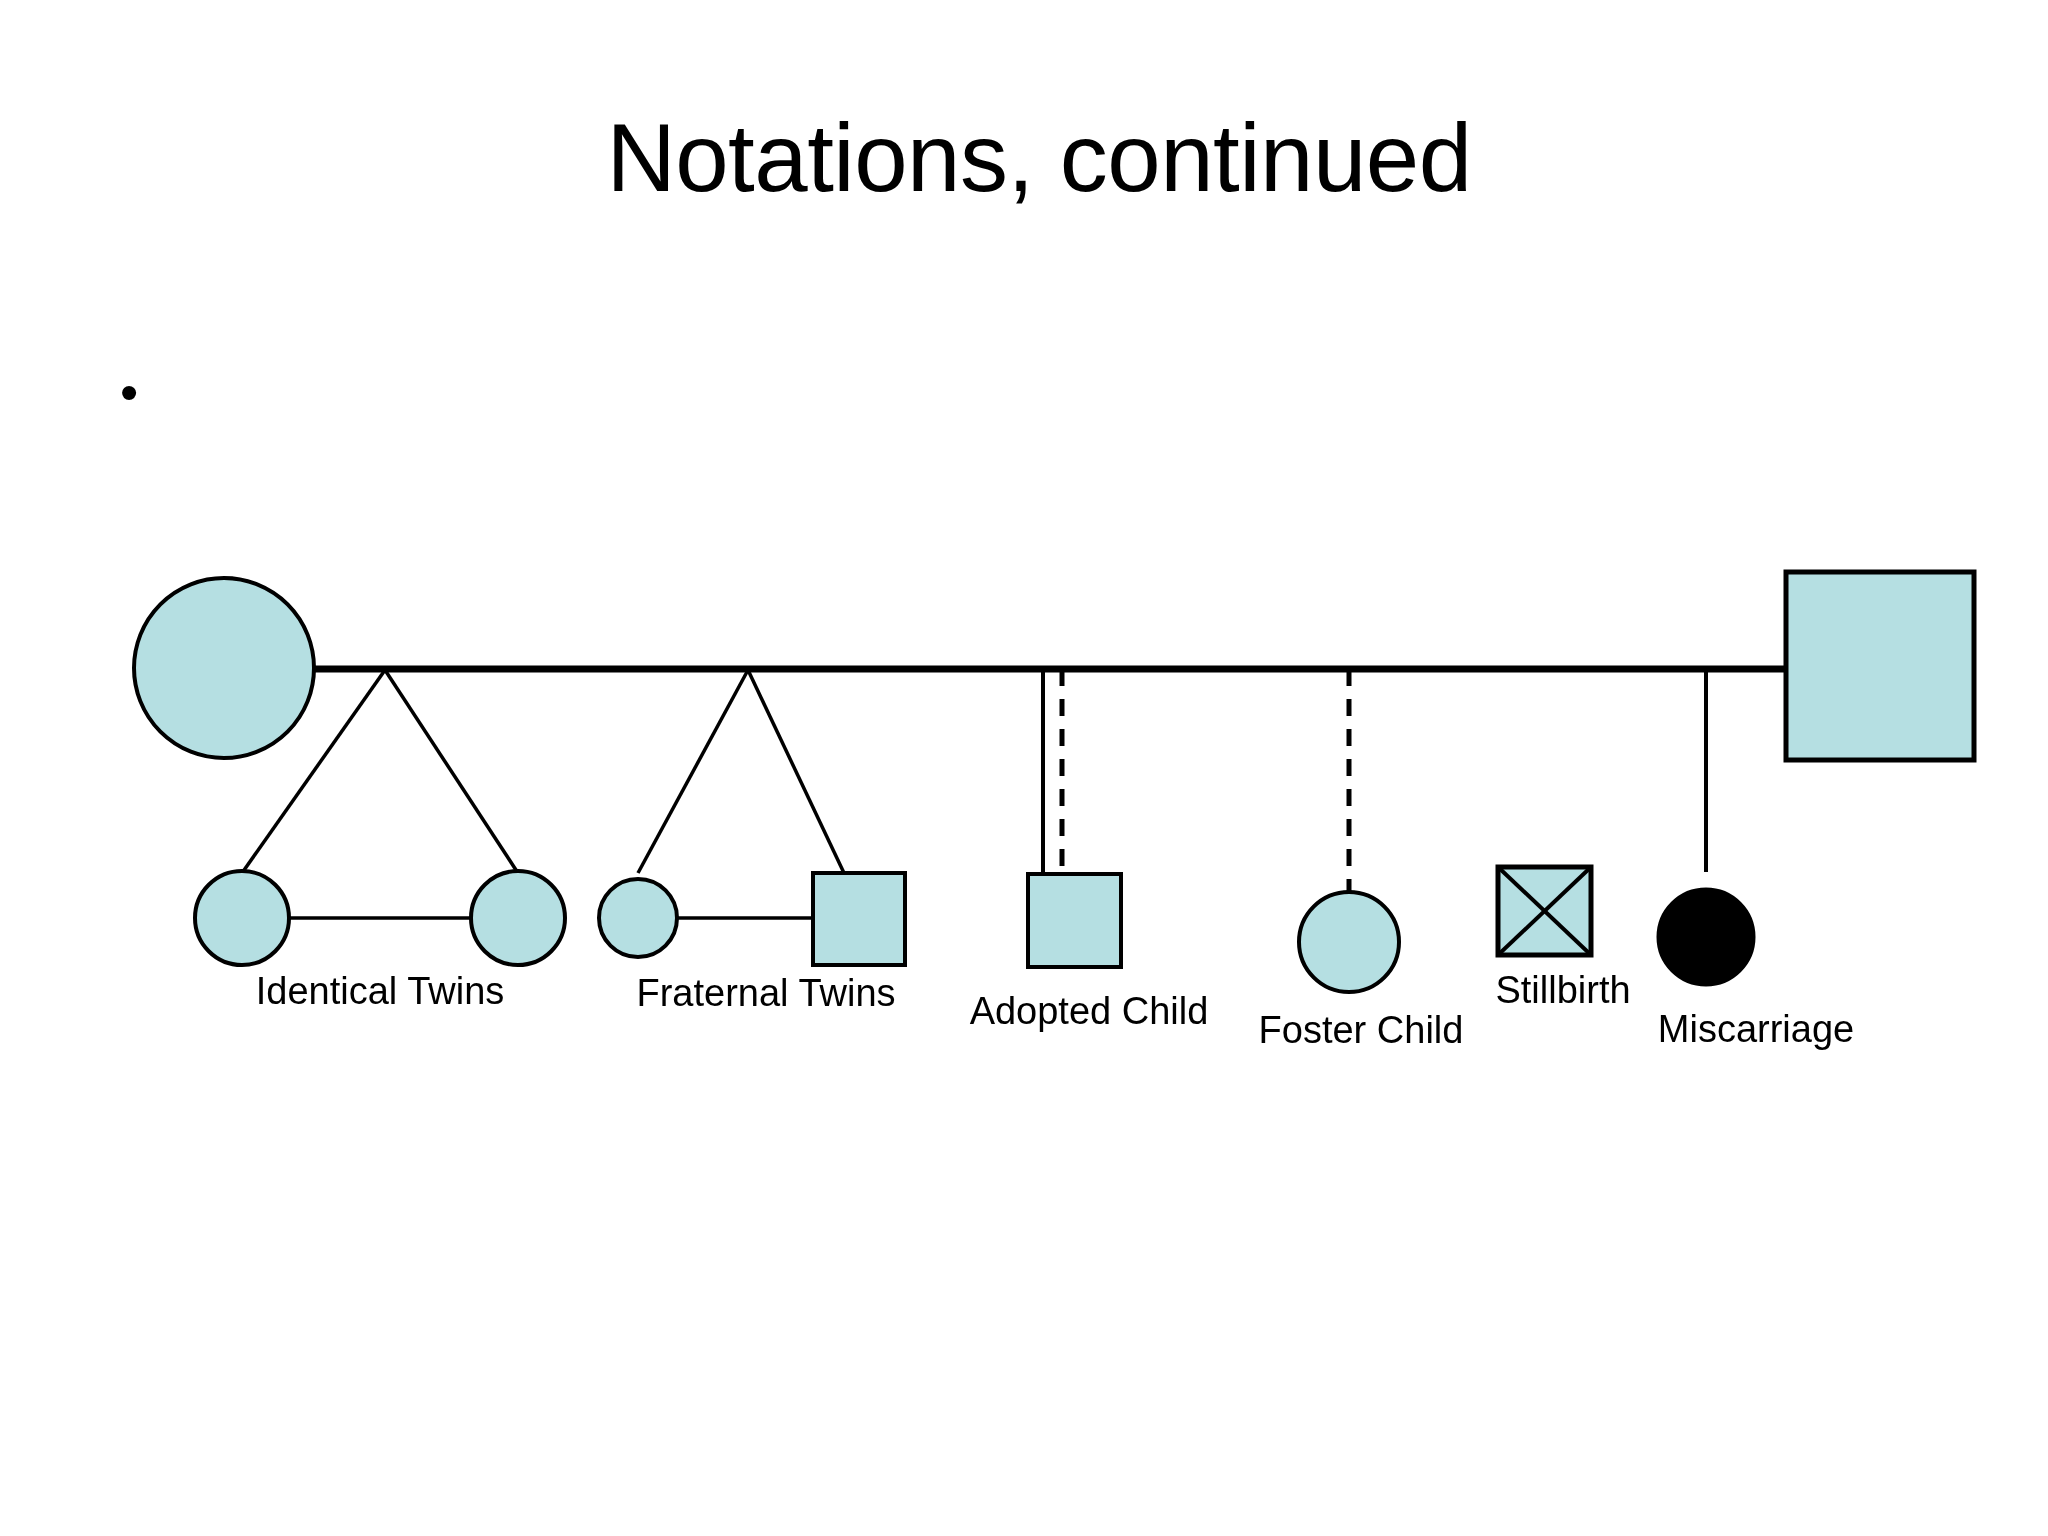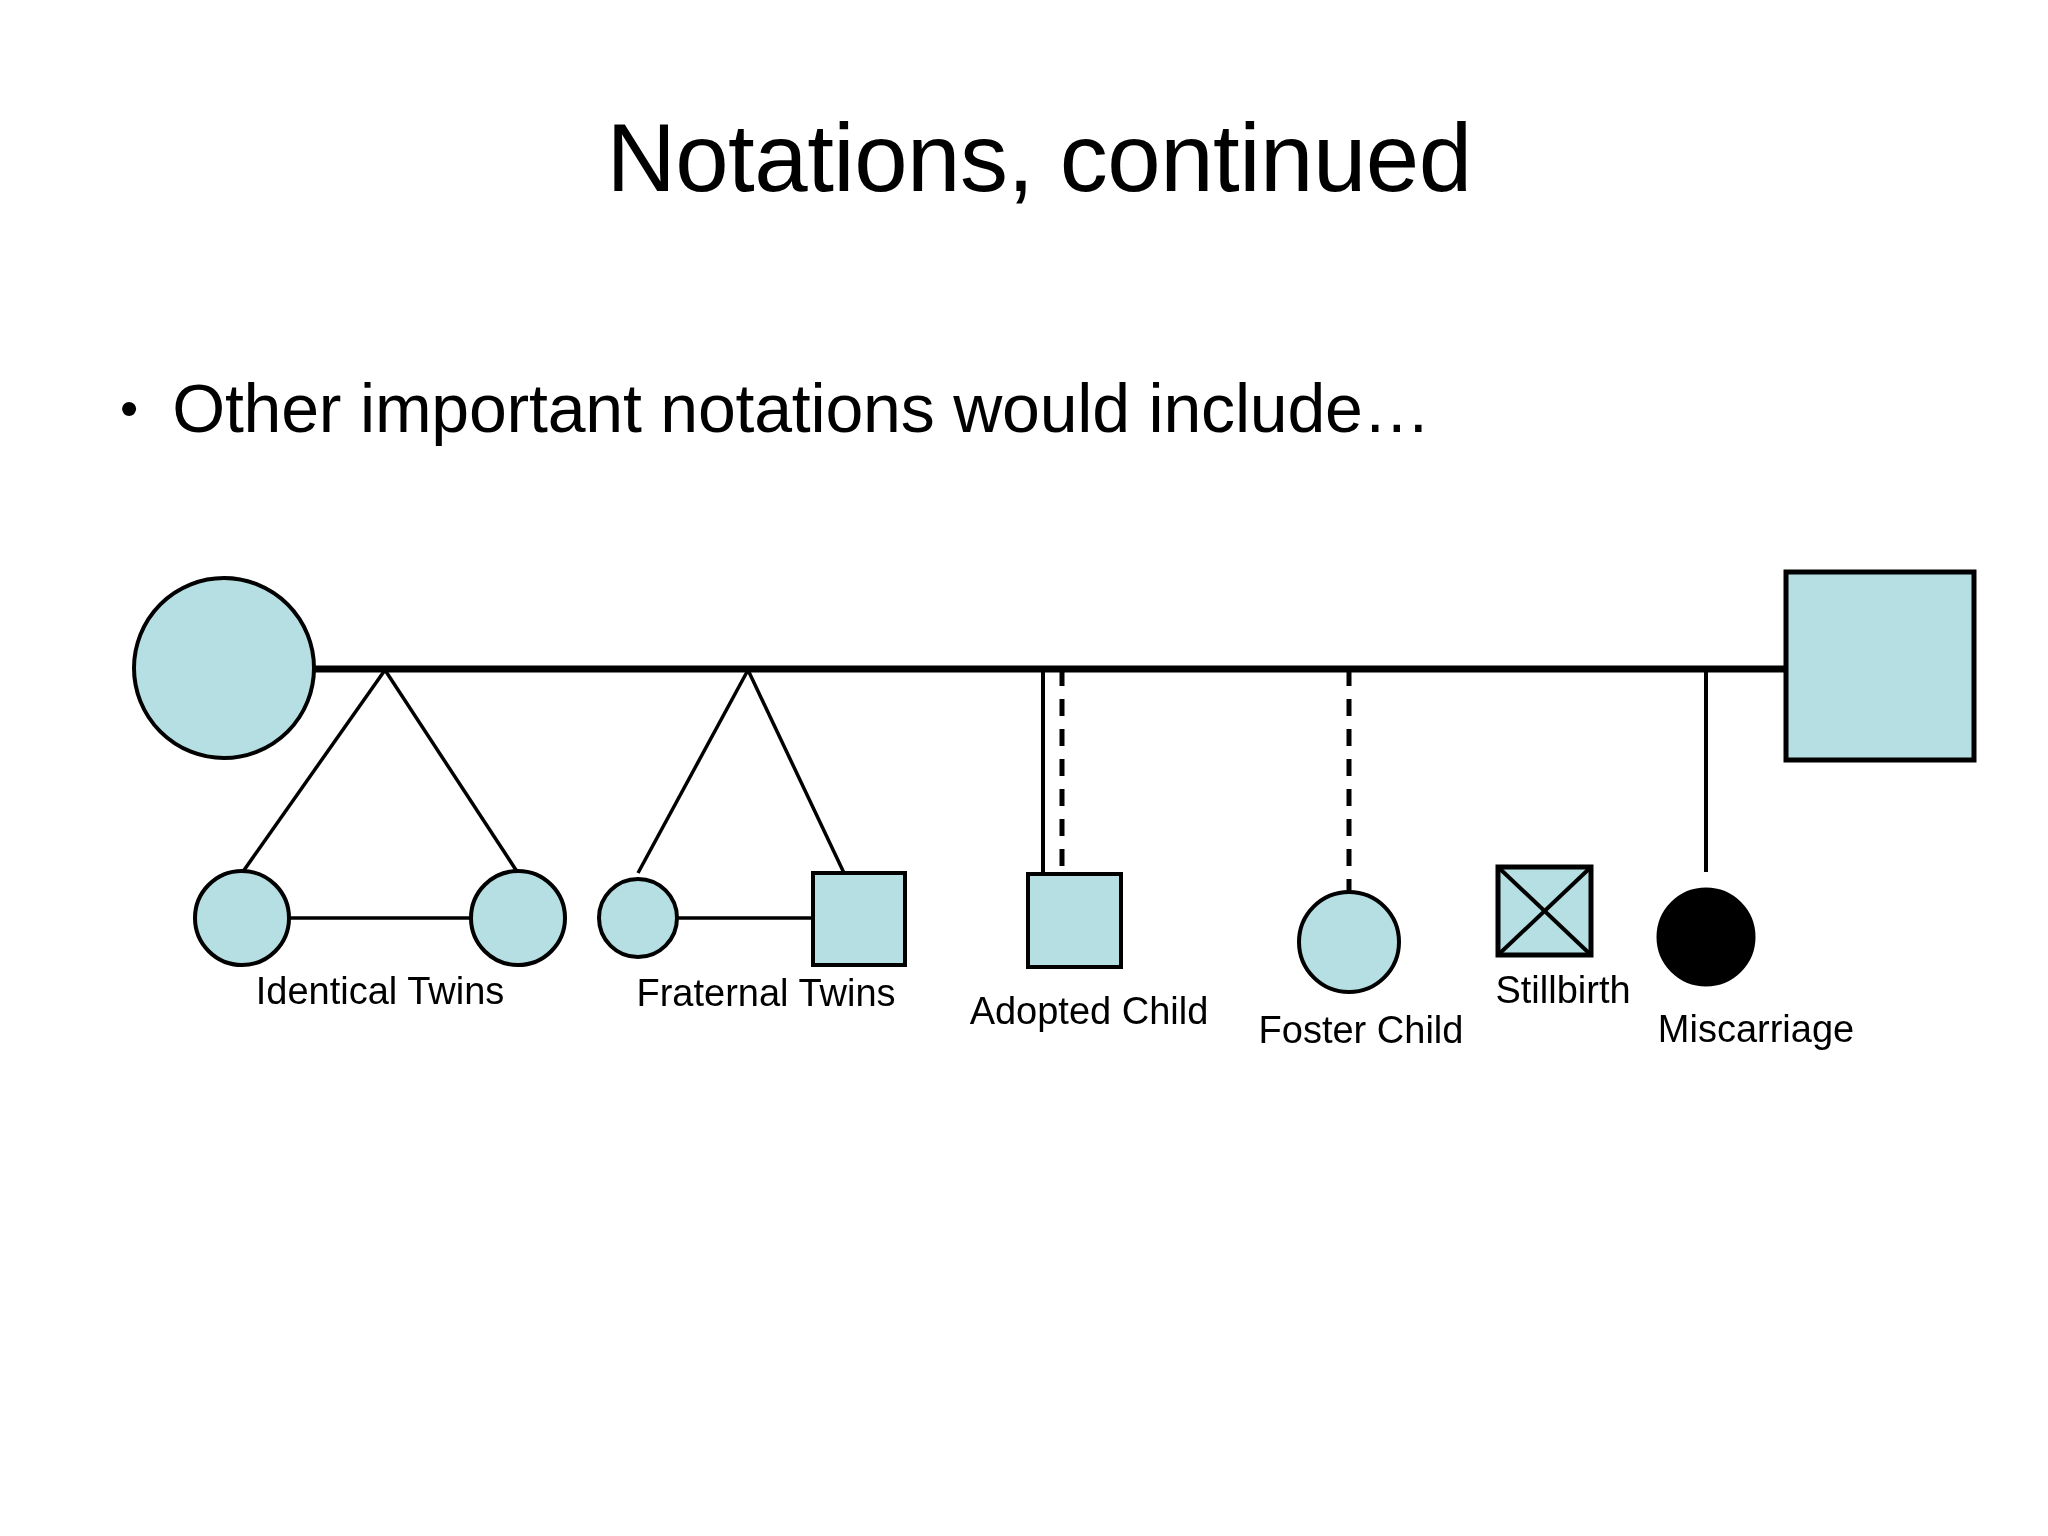--- a/index.html
+++ b/index.html
@@ -73,21 +73,20 @@
 </style>
 </head>
 <body>
 
 <div class="slide">
 
   <div class="slide-title">Notations, continued</div>
 
   <div class="bullet-row">
     <span class="bullet-mark">•</span>
-    <span class="bullet-text">Other important notations would include…</span>
   </div>
 
   <div class="diagram-wrap">
     <svg class="diagram-svg" viewBox="0 0 2048 1536" xmlns="http://www.w3.org/2000/svg">
 
       <line x1="224" y1="669" x2="1790" y2="669" stroke="#000000" stroke-width="7"></line>
 
       <circle cx="224" cy="668" r="90" fill="#b5dfe2" stroke="#000000" stroke-width="4"></circle>
 
       <rect x="1786" y="572" width="188" height="188" fill="#b5dfe2" stroke="#000000" stroke-width="5"></rect>

